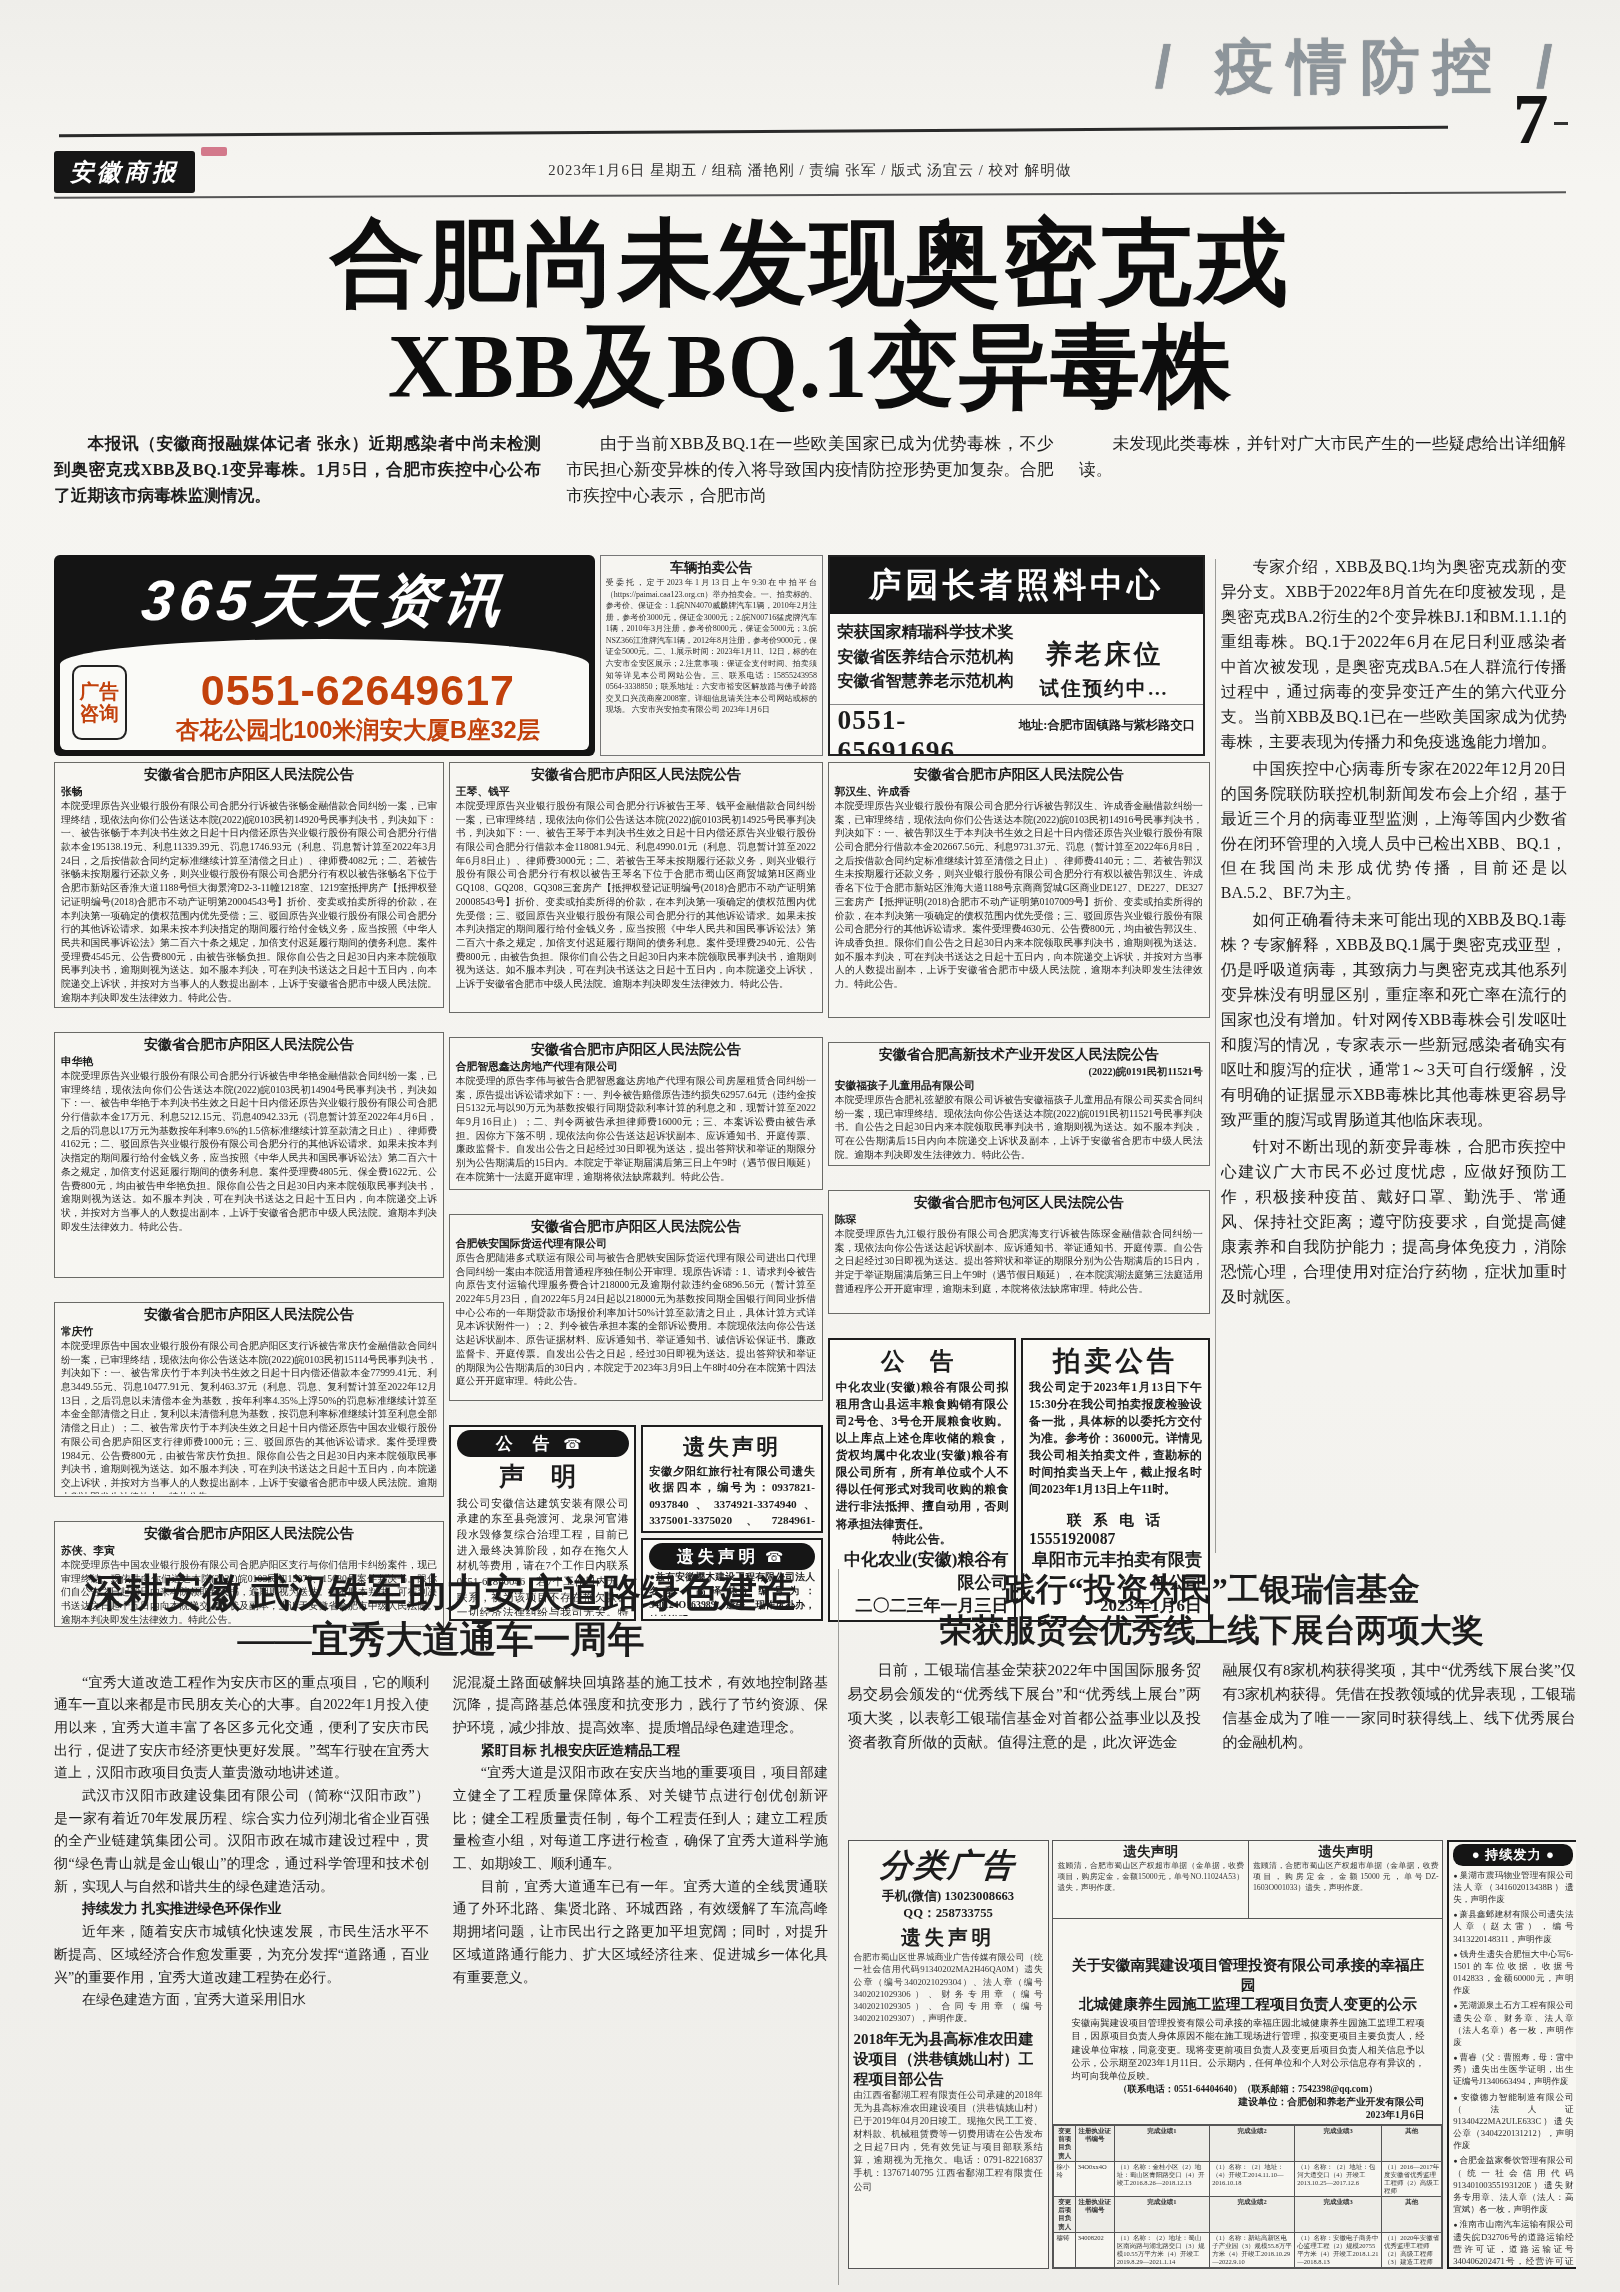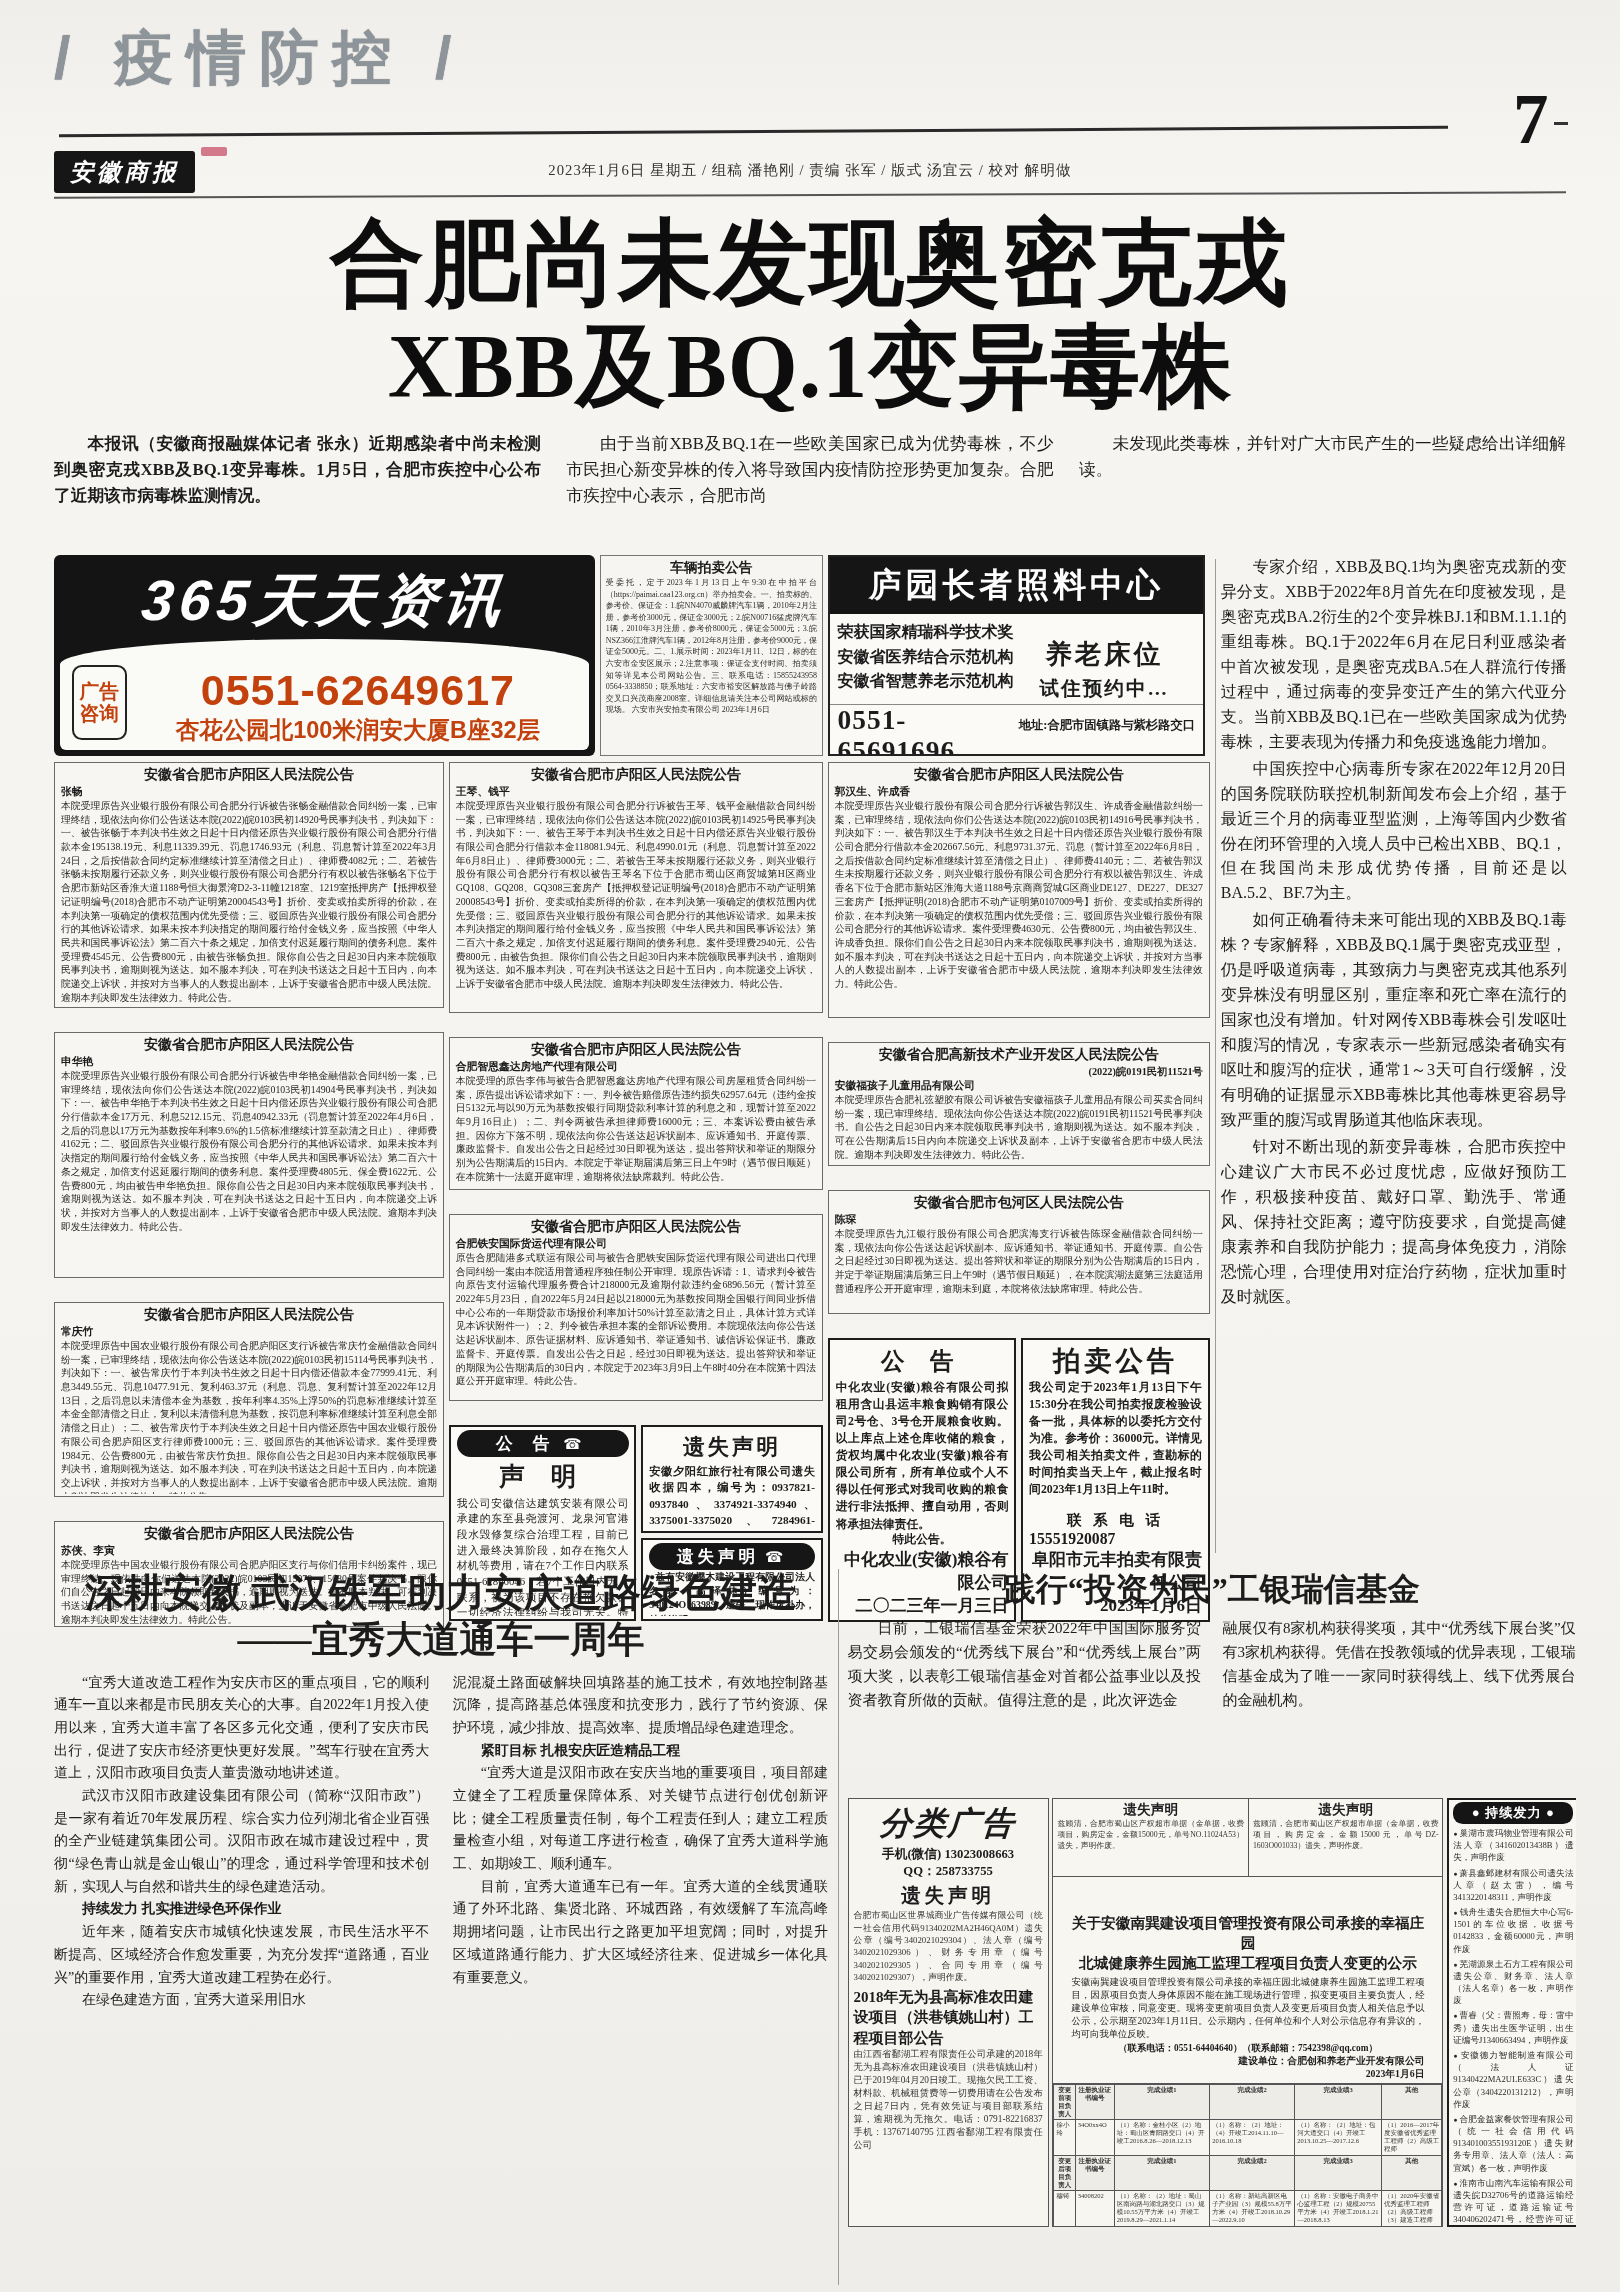--- a/index.html
+++ b/index.html
@@ -5,22 +5,22 @@
   html,body{margin:0;padding:0;background:#cfceca;}
   .page{
     position:relative;width:1620px;height:2293px;margin:0 auto;
     background:linear-gradient(180deg,#efeeea 0%,#f6f5f1 8%,#f4f3ef 60%,#eeede9 100%);
     font-family:"Liberation Serif","DejaVu Serif",serif;color:#1c1c1c;
     overflow:hidden;box-sizing:border-box;padding:0 54px;
   }
   
   .topband{position:relative;height:147px;}
   .section-label{
-    text-align:left;font-size:59px;font-weight:bold;letter-spacing:13.7px;
-    color:#8d959b;padding-top:19px;font-family:"Liberation Sans","DejaVu Sans",sans-serif;
+    text-align:right;font-size:59px;font-weight:bold;letter-spacing:13.7px;
+    color:#8d959b;padding-top:28px;font-family:"Liberation Sans","DejaVu Sans",sans-serif;
     text-shadow:0 0 1px #777;
   }
   .top-rule{position:absolute;left:4.9px;right:118px;bottom:13.7px;border-top:3.9px solid #2a2a2a;transform:rotate(-0.35deg);}
   .pageno{position:absolute;right:17.6px;bottom:-7.8px;font-size:71px;font-weight:bold;color:#151515;line-height:1;}
   .pageno-dash{position:absolute;right:-2px;bottom:21.6px;width:13.7px;border-top:3.9px solid #333;}
   
   .mastrow{position:relative;height:43px;margin-top:3.9px;}
   .masthead{
     position:absolute;left:0;top:0;background:#161616;color:#fff;font-weight:bold;
     font-size:23.5px;letter-spacing:3.9px;padding:4.9px 15.7px;border-radius:2.9px;font-style:italic;
@@ -335,20 +335,21 @@
           <p class="subhead">紧盯目标 扎根安庆匠造精品工程</p>
           <p>“宜秀大道是汉阳市政在安庆当地的重要项目，项目部建立健全了工程质量保障体系、对关键节点进行创优创新评比；健全工程质量责任制，每个工程责任到人；建立工程质量检查小组，对每道工序进行检查，确保了宜秀大道科学施工、如期竣工、顺利通车。</p>
           <p>目前，宜秀大道通车已有一年。宜秀大道的全线贯通联通了外环北路、集贤北路、环城西路，有效缓解了车流高峰期拥堵问题，让市民出行之路更加平坦宽阔；同时，对提升区域道路通行能力、扩大区域经济往来、促进城乡一体化具有重要意义。</p>
         </div>
       </div>
     </article>
 
     <div class="rightbottom">
       <article class="art3">
         <div class="h1">践行“投资为民”工银瑞信基金</div>
+        <div class="h2">荣获服贸会优秀线上线下展台两项大奖</div>
         <div class="art3-cols">
           <p>日前，工银瑞信基金荣获2022年中国国际服务贸易交易会颁发的“优秀线下展台”和“优秀线上展台”两项大奖，以表彰工银瑞信基金对首都公益事业以及投资者教育所做的贡献。值得注意的是，此次评选金</p>
           <p style="text-indent:0">融展仅有8家机构获得奖项，其中“优秀线下展台奖”仅有3家机构获得。凭借在投教领域的优异表现，工银瑞信基金成为了唯一一家同时获得线上、线下优秀展台的金融机构。</p>
         </div>
       </article>
 
       <div class="classified">
 
         <div class="cls-left">
           <div class="cls-header">分类广告</div>

